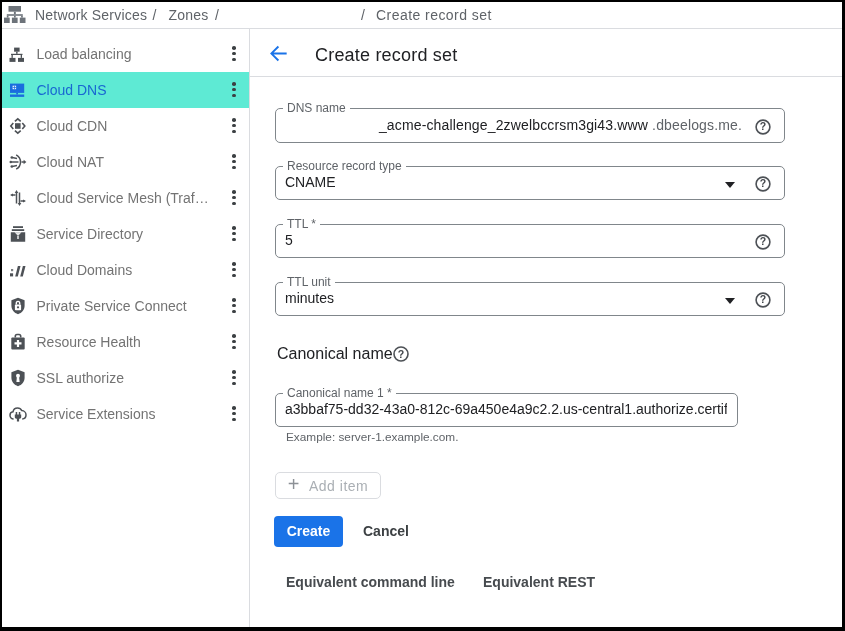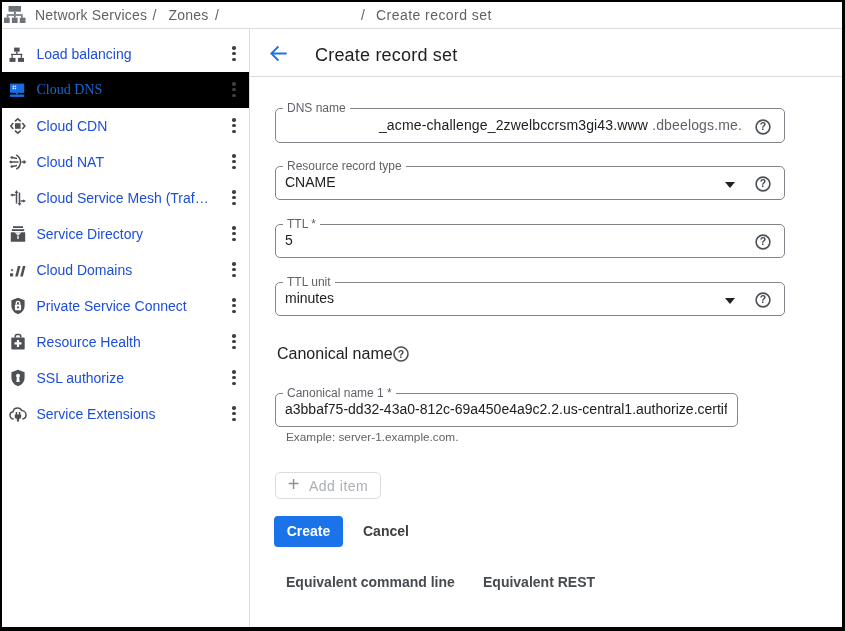--- a/index.html
+++ b/index.html
@@ -10,23 +10,23 @@
 .frame-t { left:0; top:0; width:845px; height:2px; background:#000; }
 .frame-l { left:0; top:0; width:2px; height:631px; background:#000; }
 .frame-r { left:842px; top:0; width:3px; height:631px; background:#000; }
 .frame-b { left:0; top:627px; width:845px; height:4px; background:#000; }
 
 .cseg { position:absolute; top:0; height:26px; line-height:27px; font-size:14px; color:#5f6368; white-space:nowrap; }
 .topdiv { left:2px; top:28px; width:840px; height:1px; background:#dadce0; }
 
 .sidediv { left:249px; top:29px; width:1px; height:599px; background:#dadce0; }
 .navrow { left:2px; width:247px; height:36px; }
-.navrow.sel { background:#000000;font-family:Liberation Serif, serif; }
+.navrow.sel { background:#5eead4; }
 .nav-ic { position:absolute; left:7px; top:9px; width:18px; height:18px; }
-.nav-tx { position:absolute; left:34.5px; top:0; height:36px; line-height:36px; font-size:14px; color:#1d4ed8; white-space:nowrap; }
+.nav-tx { position:absolute; left:34.5px; top:0; height:36px; line-height:36px; font-size:14px; color:#737373; white-space:nowrap; }
 .navrow.sel .nav-tx { color:#1967d2; }
 .dots { position:absolute; left:230px; top:10px; width:4px; height:16px; }
 .dots i { display:block; width:3.6px; height:3.6px; border-radius:50%; background:#3c4043; margin:0 0 2.2px 0; }
 
 .hdrdiv { left:250px; top:76px; width:592px; height:1px; background:#dadce0; }
 #title { left:315px; top:45px; font-size:18px; letter-spacing:0.2px; color:#202124; }
 
 .field { border:1px solid #80868b; border-radius:5px; background:#fff; }
 .flabel { position:absolute; top:-7px; left:7px; padding:0 4px; background:#fff; font-size:12px; color:#5f6368; line-height:13px; white-space:nowrap; }
 .fval { position:absolute; left:9px; top:0; height:100%; line-height:31px; font-size:14px; color:#202124; white-space:nowrap; }

